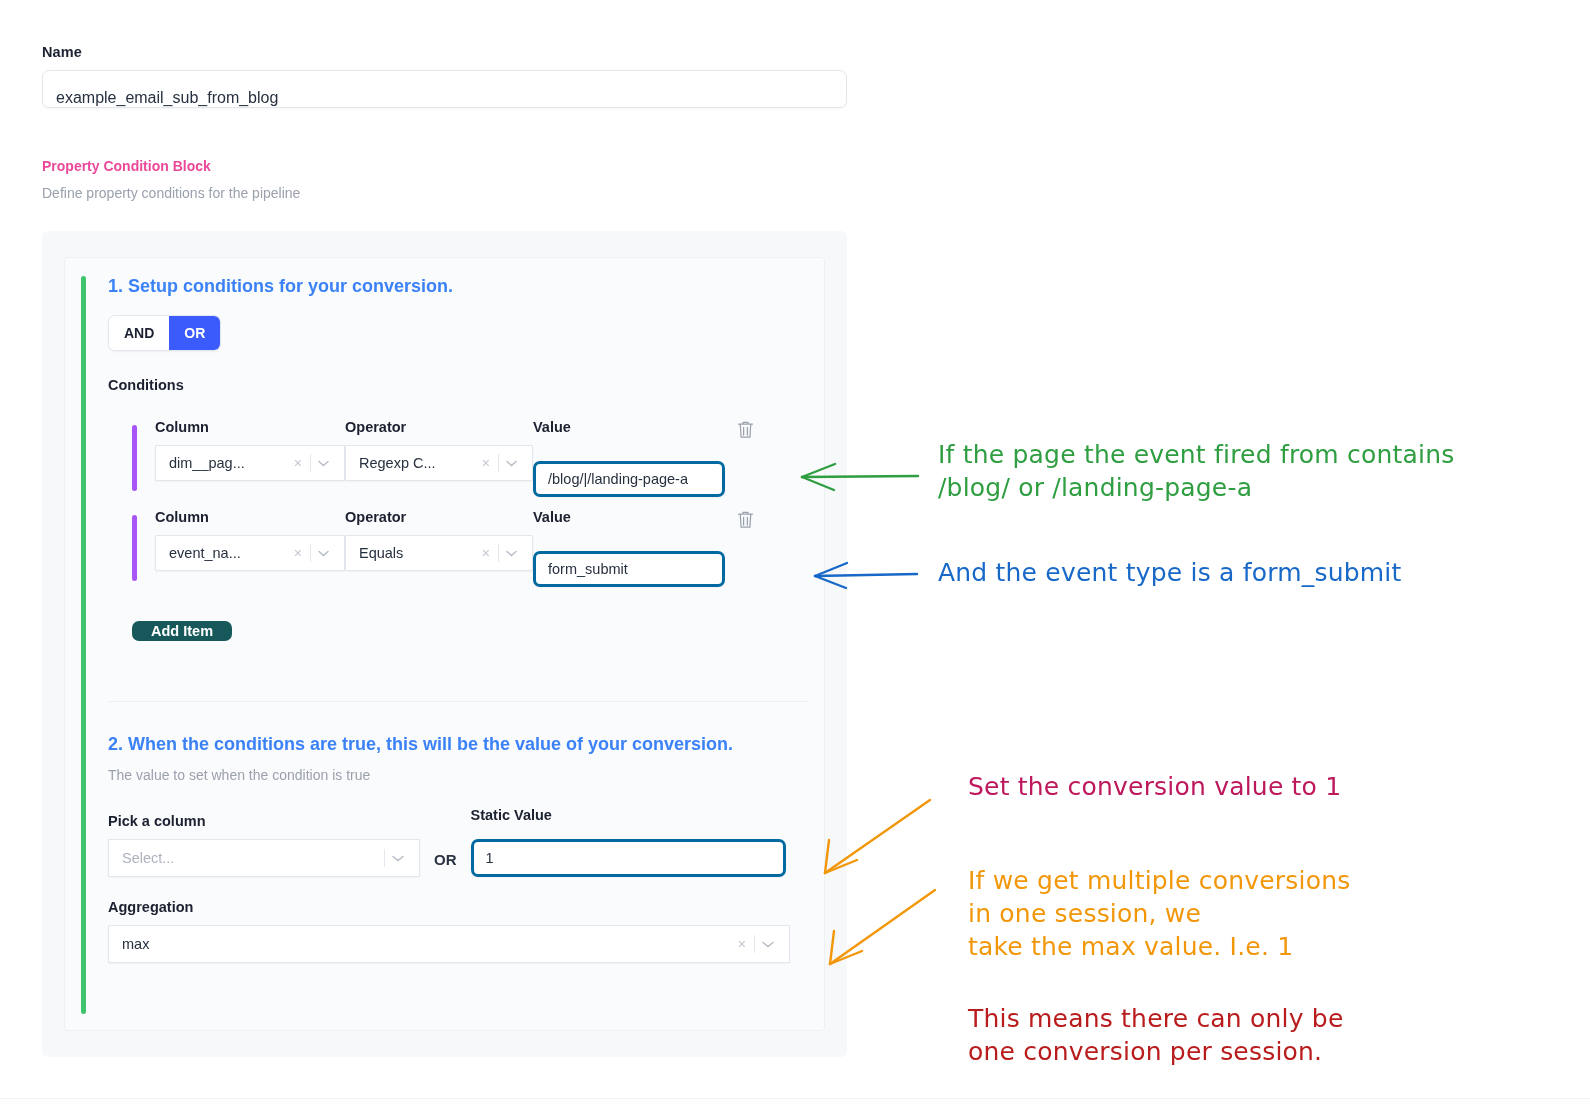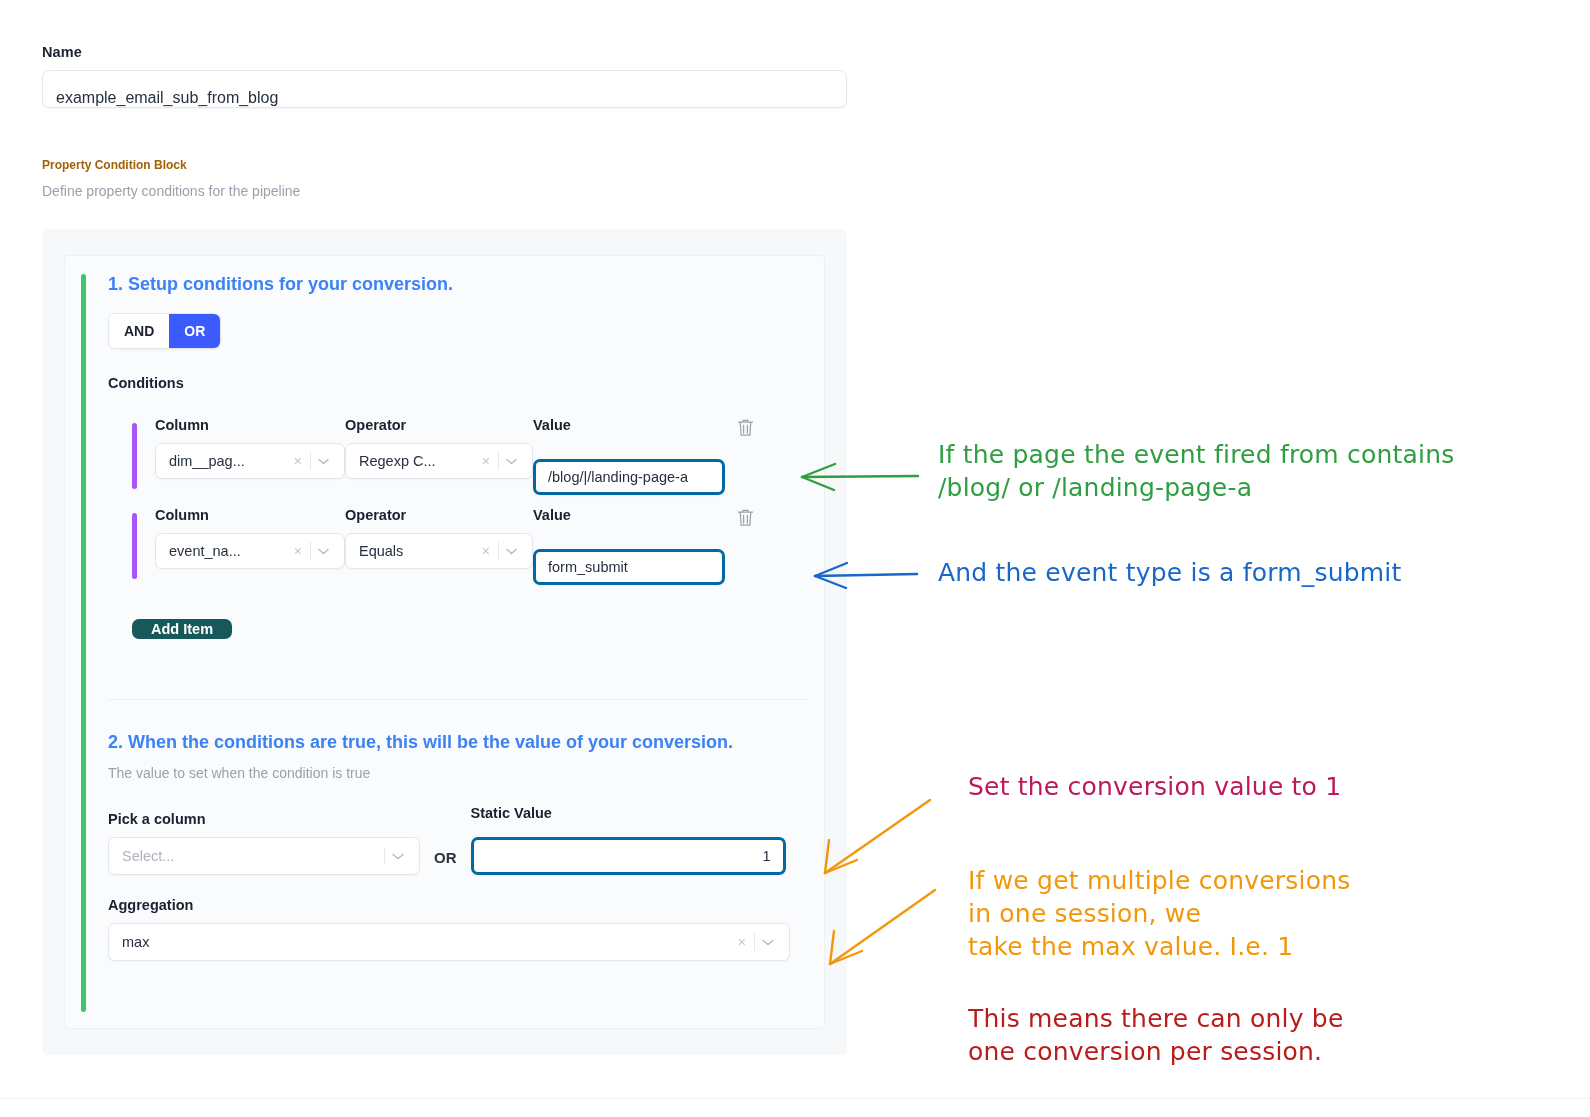--- a/index.html
+++ b/index.html
@@ -38,23 +38,23 @@
     background: #ffffff;
     display: flex;
     align-items: flex-end;
     padding: 0 13px;
     font-size: 16px;
     color: #27303f;
     box-shadow: 0 1px 2px rgba(16,24,40,.04);
   }
 
   .section-title {
-    font-size: 12px;
+    font-size: 14px;
     font-weight: 700;
-    color: #a16207;
+    color: #ec4899;
     margin-top: 50px;
   }
   .section-sub {
     font-size: 14px;
     color: #9aa1ad;
     margin-top: 11px;
   }
 
   
   #outer-panel {
@@ -135,21 +135,21 @@
   .cond-fields { margin-left: 24px; display: flex; flex: 1; }
 
   .fld { display: flex; flex-direction: column; }
   .fld-lbl {
     font-size: 14.5px; font-weight: 700; color: #1b2130; margin-bottom: 10px;
   }
 
   .sel {
     height: 36px;
     border: 1px solid #e3e6ec;
-    border-radius: 7px;
+    border-radius: 1px;
     background: #fff;
     display: flex; align-items: center;
     padding: 0 8px 0 13px;
     box-shadow: 0 1px 2px rgba(16,24,40,.04);
     font-size: 14.5px;
     color: #27303f;
   }
   .sel .val { flex: 1; white-space: nowrap; overflow: hidden; }
   .sel .clr { color: #c2c7cf; font-size: 14px; padding: 0 8px; }
   .sel .div { width: 1px; height: 18px; background: #e5e8ee; }
@@ -194,21 +194,21 @@
   #step2 { margin-top: 32px; padding-left: 0; }
   .step2-sub { font-size: 14px; color: #9aa1ad; margin-top: 12px; }
 
   .pick-row { display: flex; align-items: flex-end; margin-top: 24px; }
   .pick-col { width: 312px; }
   .or-mid { font-size: 15px; font-weight: 700; color: #2b3342; padding: 0 14px 9px 14px; }
   .static-col { width: 315px; }
   .placeholder { color: #adb3bd; }
 
   .agg-block { margin-top: 22px; width: 682px; }
-  .agg-sel { height: 38px; justify-content: flex-end; }
+  .agg-sel { height: 38px; }
 
   .tail-space { flex: 1; }
 
   
   .anno {
     position: absolute;
     font-family: "DejaVu Sans", sans-serif;
     font-size: 25px;
     line-height: 1.32;
     font-weight: 400;

